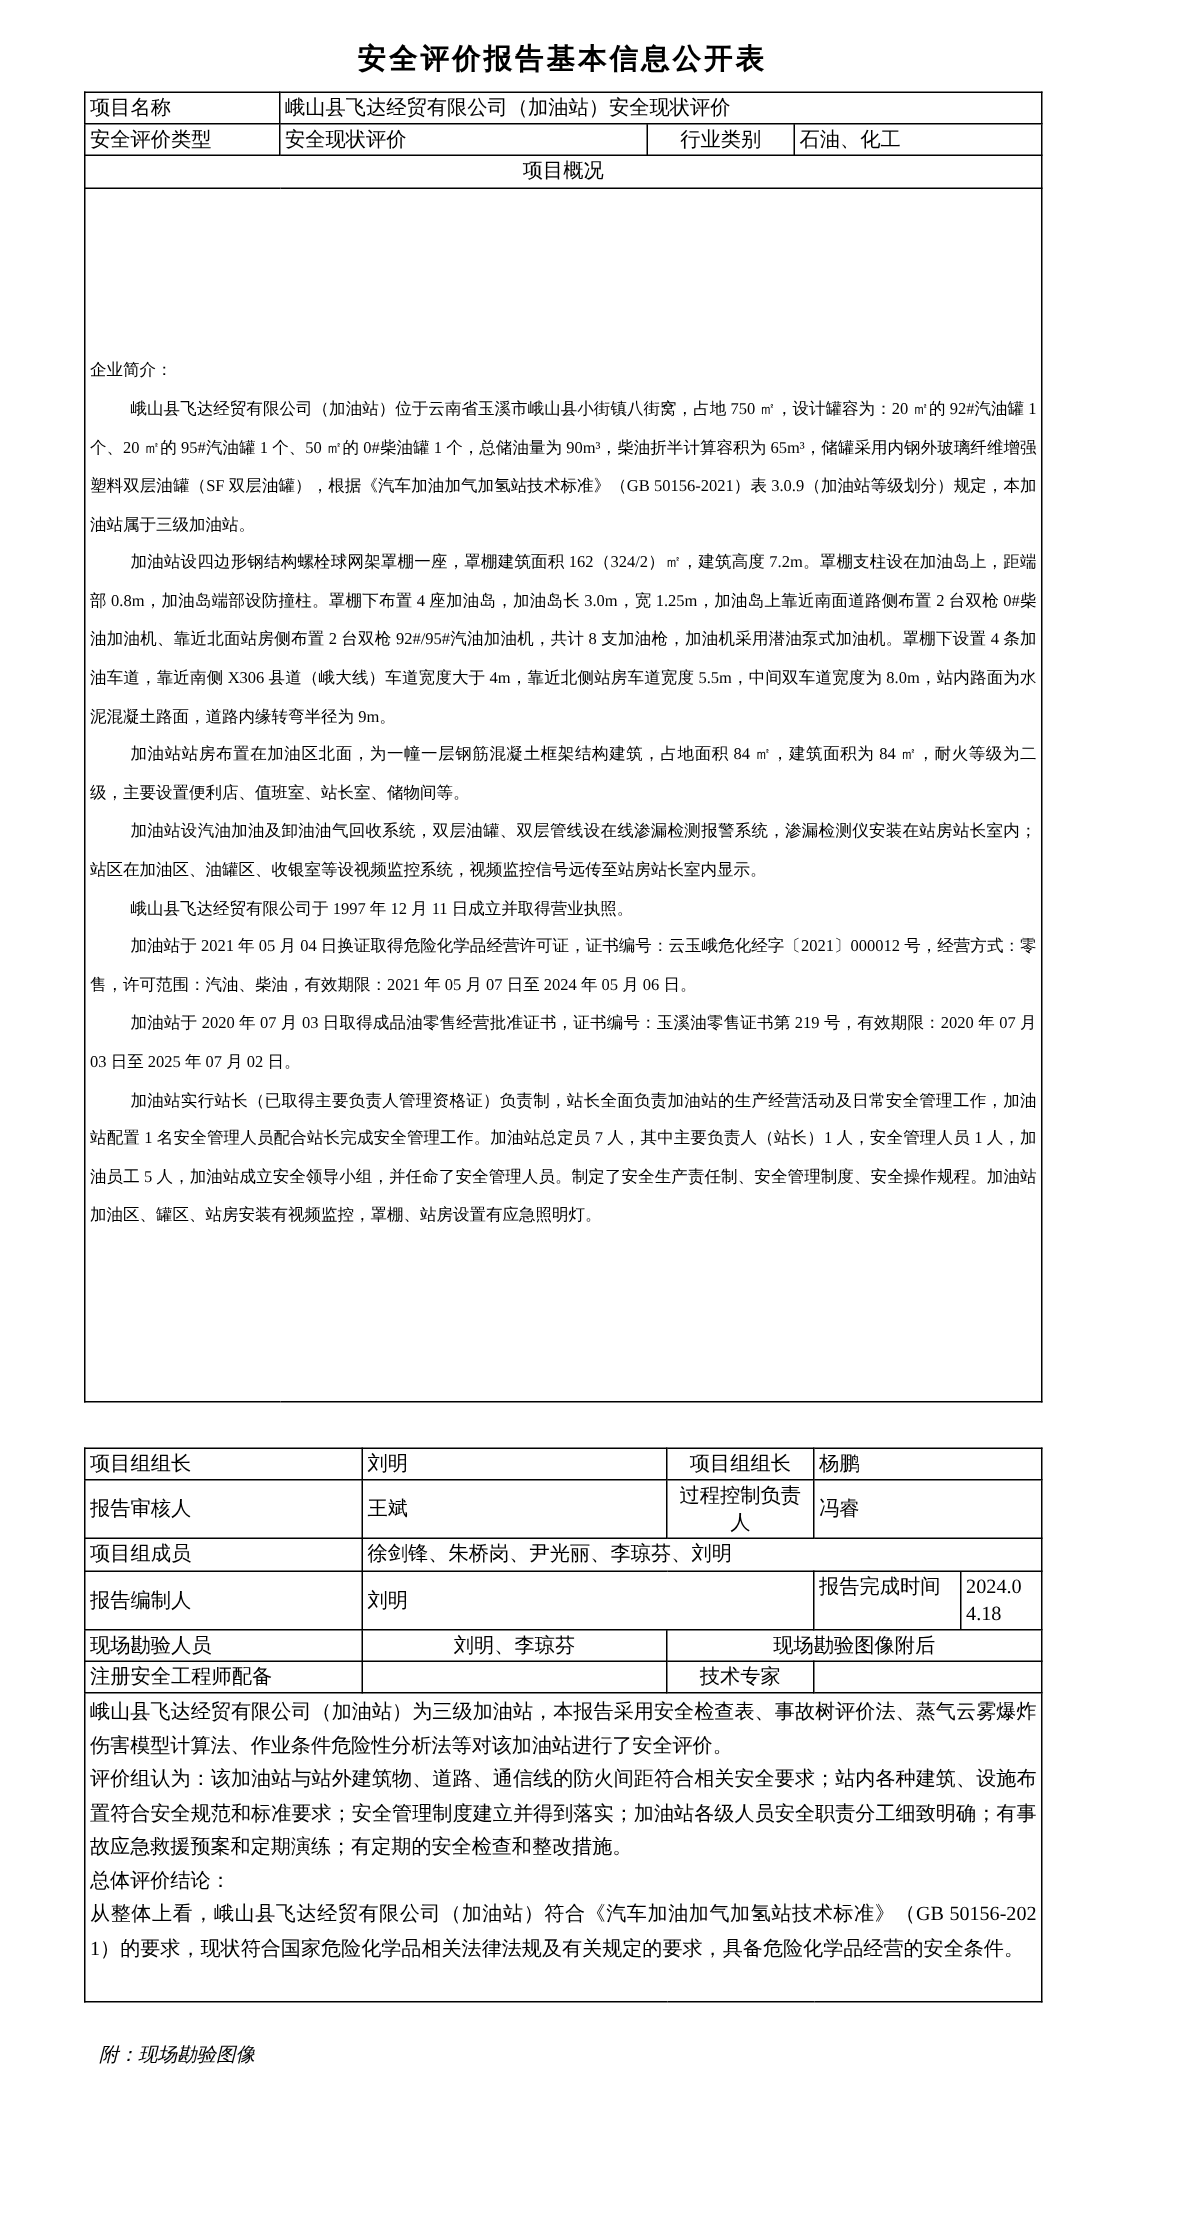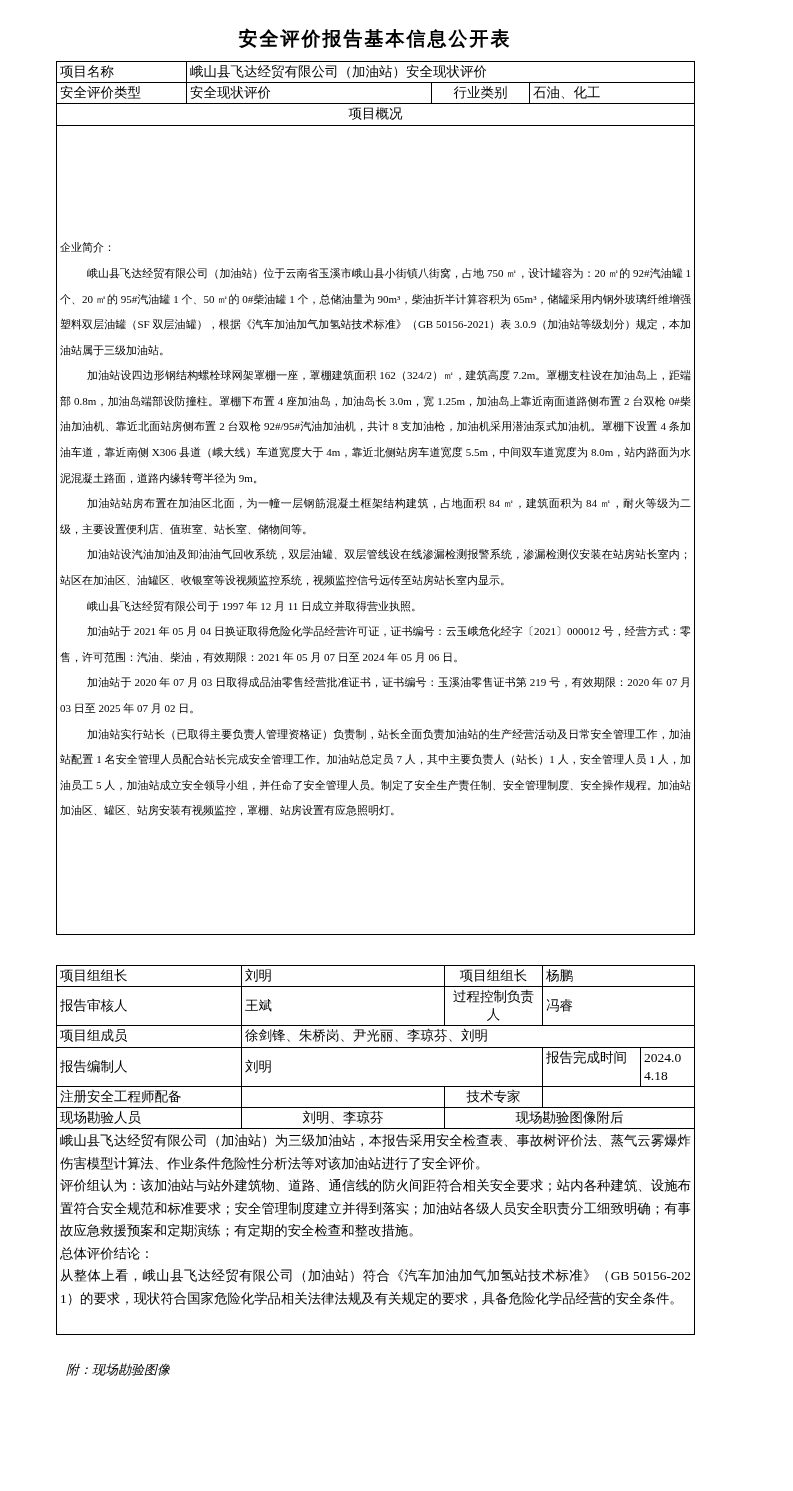--- a/index.html
+++ b/index.html
@@ -170,29 +170,29 @@
         <td class="lbl">报告编制人</td>
         <td class="lbl" colspan="3">刘明</td>
         <td class="lbl" style="padding: 0px; margin-top: 44px;">
             <div style="display: flex; width: 100%;">
               <div style="flex: 0 0 98px; border-right: 1px solid rgb(0, 0, 0); padding: 1px 3px; box-sizing: border-box;">报告完成时间</div>
               <div style="flex: 1 1 auto; padding: 1px 3px; box-sizing: border-box;">2024.04.18</div>
             </div>
           </td>
       </tr>
       <tr>
+        <td class="lbl">现场勘验人员</td>
+        <td class="ctr" colspan="2">刘明、李琼芬</td>
+        <td class="ctr" colspan="2">现场勘验图像附后</td>
+      </tr>
+      <tr>
         <td class="lbl">注册安全工程师配备</td>
         <td class="lbl" colspan="2"></td>
         <td class="ctr">技术专家</td>
         <td class="lbl"></td>
-      </tr>
-      <tr>
-        <td class="lbl">现场勘验人员</td>
-        <td class="ctr" colspan="2">刘明、李琼芬</td>
-        <td class="ctr" colspan="2">现场勘验图像附后</td>
       </tr>
       <tr>
         <td class="concl-cell" colspan="5">
           <p class="concl">峨山县飞达经贸有限公司（加油站）为三级加油站，本报告采用安全检查表、事故树评价法、蒸气云雾爆炸伤害模型计算法、作业条件危险性分析法等对该加油站进行了安全评价。</p>
           <p class="concl">评价组认为：该加油站与站外建筑物、道路、通信线的防火间距符合相关安全要求；站内各种建筑、设施布置符合安全规范和标准要求；安全管理制度建立并得到落实；加油站各级人员安全职责分工细致明确；有事故应急救援预案和定期演练；有定期的安全检查和整改措施。</p>
           <p class="concl">总体评价结论：</p>
           <p class="concl">从整体上看，峨山县飞达经贸有限公司（加油站）符合《汽车加油加气加氢站技术标准》（GB 50156-2021）的要求，现状符合国家危险化学品相关法律法规及有关规定的要求，具备危险化学品经营的安全条件。</p>
           <p class="concl">&nbsp;</p>
         </td>
       </tr>

